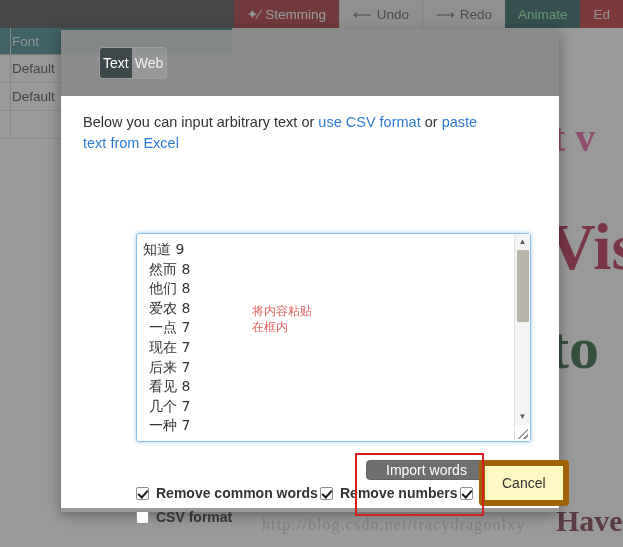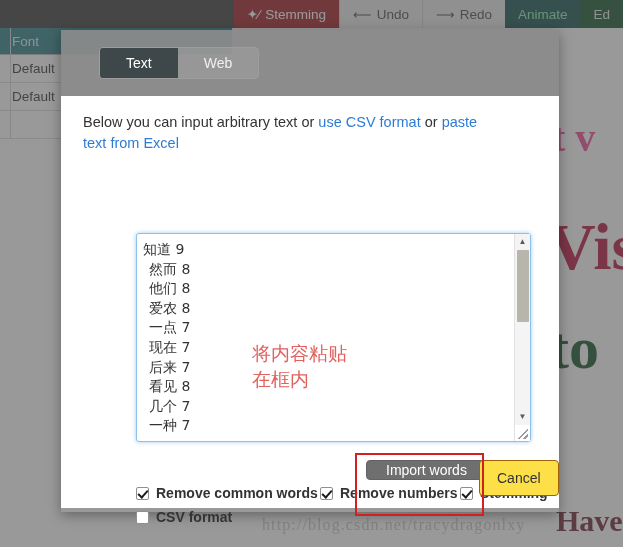--- a/index.html
+++ b/index.html
@@ -53,21 +53,21 @@
   .tb-plain {
     background: #e9e9e9;
     color: #4a4a4a;
     border-left: 1px solid #cdcdcd;
   }
   .tb-animate {
     background: #11514f;
     color: #86efac;
   }
   .tb-edit {
-    background: #14532d;
+    background: #b91c1c;
     color: #e6efee;
   }
   .arrow-ico { font-size: 13px; line-height: 1; }
 
   
   #bg-table {
     position: absolute;
     left: 0; top: 28px;
     width: 232px;
   }
@@ -153,21 +153,21 @@
   }
   #source-toggle {
     display: flex;
     margin-left: 16px;
     border-radius: 4px;
     overflow: hidden;
     border: 1px solid #9d9d9d;
   }
   .toggle-btn {
     font-size: 14px;
-    padding: 7px 26px;
+    padding: 7px 3px;
     background: rgba(255,255,255,0.10);
     color: #f0f0f0;
   }
   .toggle-btn.active {
     background: #3e4749;
     color: #ffffff;
   }
 
   #dialog-body {
     background: #ffffff;
@@ -258,26 +258,25 @@
     width: 10px; height: 10px;
     background:
       linear-gradient(135deg, transparent 45%, #9a9a9a 45%, #9a9a9a 58%, transparent 58%),
       linear-gradient(135deg, transparent 72%, #9a9a9a 72%, #9a9a9a 85%, transparent 85%);
   }
 
   
   #paste-note {
     position: absolute;
     left: 191px; top: 207px;
-    font-size: 19px;
+    font-size: 12px;
     line-height: 1.35;
     color: #e0625f;
-    font-family: Liberation Mono, monospace;
+    font-family: Liberation Sans, sans-serif;
     white-space: pre-line;
-    margin-top: 40px;
   }
 
   
   #options {
     position: absolute;
     left: 75px; top: 389px;
     width: 412px;
   }
   .opt-row {
     display: flex;
@@ -326,26 +325,26 @@
     color: #fff;
     font-size: 14px;
     padding: 1px 19px;
     border-radius: 4px;
     border: 1px solid #636363;
     white-space: nowrap;
   }
   #btn-cancel {
     position: absolute;
     left: 418px; top: 14px;
-    background: #fde047;
+    background: #fef9c3;
     color: #333;
     font-size: 14px;
     padding: 9px 17px;
     border-radius: 4px;
-    border: 1px solid #a16207;
+    border: 6px solid #a16207;
     white-space: nowrap;
   }
   #import-highlight {
     position: absolute;
     left: 355px; top: 453px;
     width: 129px;
     height: 63px;
     border: 2px solid #d21f1f;
     box-sizing: border-box;
     pointer-events: none;

